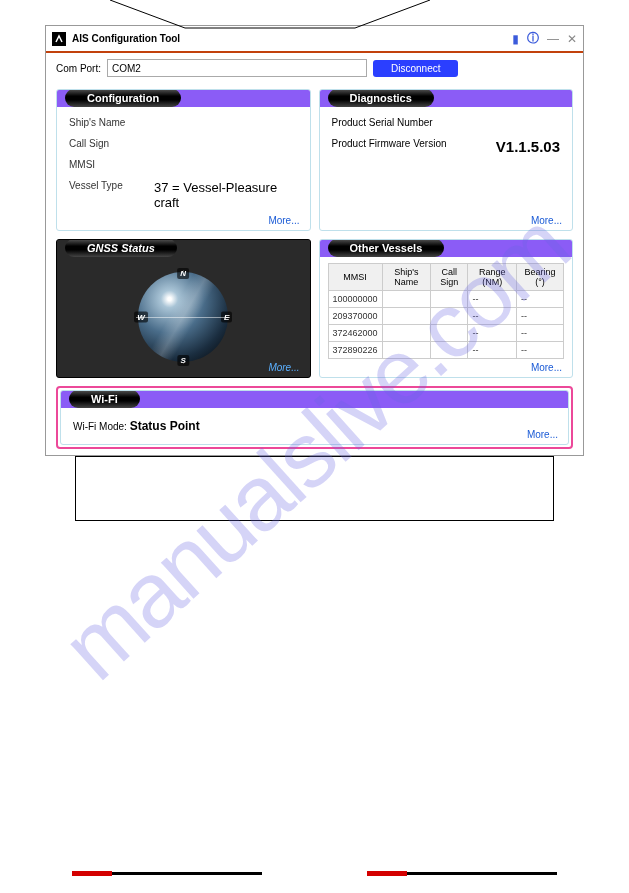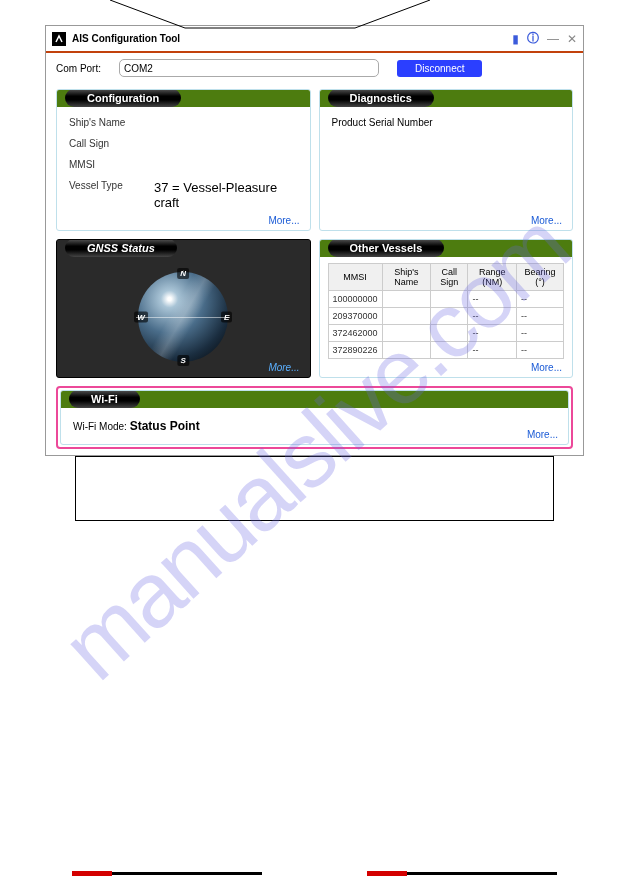--- a/index.html
+++ b/index.html
@@ -5,29 +5,29 @@
     * { box-sizing: border-box; margin: 0; padding: 0; }
     body { font-family: Arial, sans-serif; font-size: 10px; background: #fff; width: 629px; height: 893px; position: relative; }
     .page { width: 629px; height: 893px; padding: 25px 45px; position: relative; }
     .app-window { border: 1px solid #999; background: #fff; }
     .titlebar { display: flex; align-items: center; padding: 4px 6px; background: #fff; border-bottom: 2px solid #c2410c; }
     .titlebar .icon { width: 14px; height: 14px; background: #000; display: flex; align-items: center; justify-content: center; margin-right: 6px; }
     .titlebar .icon svg { width: 10px; height: 10px; }
     .titlebar .title { font-weight: bold; font-size: 10px; flex: 1; }
     .titlebar .wincontrols { display: flex; gap: 8px; align-items: center; color: #888; }
     .titlebar .wincontrols span { font-size: 12px; cursor: pointer; }
-    .comport-row { display: flex; align-items: center; padding: 6px 10px; gap: 18px; }
+    .comport-row { display: flex; align-items: center; padding: 6px 10px; gap: 6px; }
     .comport-row label { font-size: 10px; }
-    .comport-row input { flex: 0 0 260px; height: 18px; border: 1px solid #aaa; border-radius: 5px; padding: 0 4px; font-size: 10px; }
+    .comport-row input { flex: 0 0 260px; height: 18px; border: 1px solid #aaa; border-radius: 0; padding: 0 4px; font-size: 10px; }
     .btn-disconnect { background: #2b3fff; color: #fff; border: none; border-radius: 3px; padding: 3px 18px; font-size: 10px; cursor: pointer; }
     .content { padding: 6px 10px; }
     .row { display: flex; gap: 8px; margin-bottom: 8px; }
     .panel { flex: 1; border: 1px solid #000; border-radius: 3px; position: relative; background: #fff; overflow: hidden; }
     .panel-light { border-color: #bfe0eb; }
-    .panel-heading { background: #4d7c0f; padding: 0 0 0 8px; }
+    .panel-heading { background: #8b5cf6; padding: 0 0 0 8px; }
     .panel-tab { display: inline-block; background: linear-gradient(#555, #000 40%, #000 60%, #444); color: #fff; font-weight: bold; font-size: 11px; padding: 3px 22px; border-radius: 10px; margin-top: -1px; }
     .panel-body { padding: 10px 12px; min-height: 108px; }
     .cfg-row { display: flex; margin-bottom: 10px; font-size: 10px; }
     .cfg-row .lbl { width: 90px; color: #333; }
     .cfg-row .val { font-weight: normal; font-size: 13px; }
     .diag-row { display: flex; justify-content: space-between; margin-bottom: 10px; font-size: 10px; }
     .diag-row .val { font-weight: bold; font-size: 15px; }
     .more { position: absolute; bottom: 4px; right: 10px; color: #1b5bd6; font-size: 10px; cursor: pointer; }
     .gnss-panel { background: #2a2a2a; font-style: italic; }
     .gnss-panel .panel-body { padding: 6px; min-height: 120px; display: flex; justify-content: center; align-items: center; }
@@ -104,20 +104,24 @@
           </div>
           <span class="more">More...</span>
         </div>
 
         <div class="panel panel-light">
           <div class="panel-heading"><span class="panel-tab">Diagnostics</span></div>
           <div class="panel-body">
             <div class="diag-row">
                 <span>Product Serial Number</span>
               </div>
+            <div class="diag-row">
+              <span>Product Firmware Version</span>
+              <span class="val">V1.1.5.03</span>
+            </div>
           </div>
           <span class="more">More...</span>
         </div>
       </div>
 
       <div class="row">
         <div class="panel gnss-panel">
           <div class="panel-heading" style="background:#2a2a2a;"><span class="panel-tab">GNSS Status</span></div>
           <div class="panel-body">
             <div class="globe">

